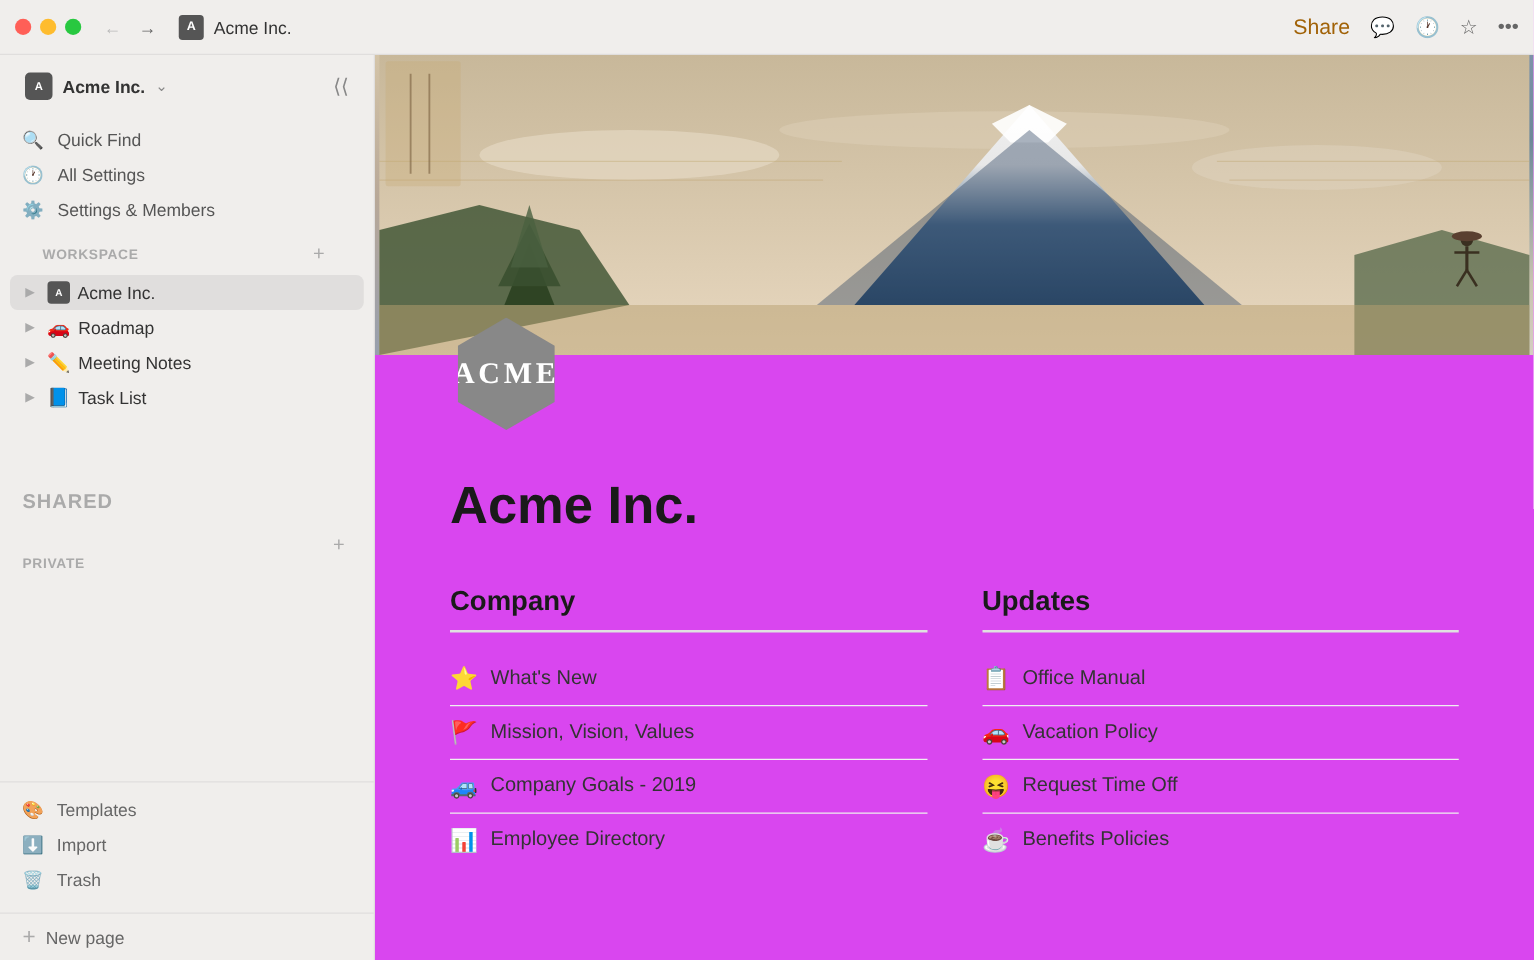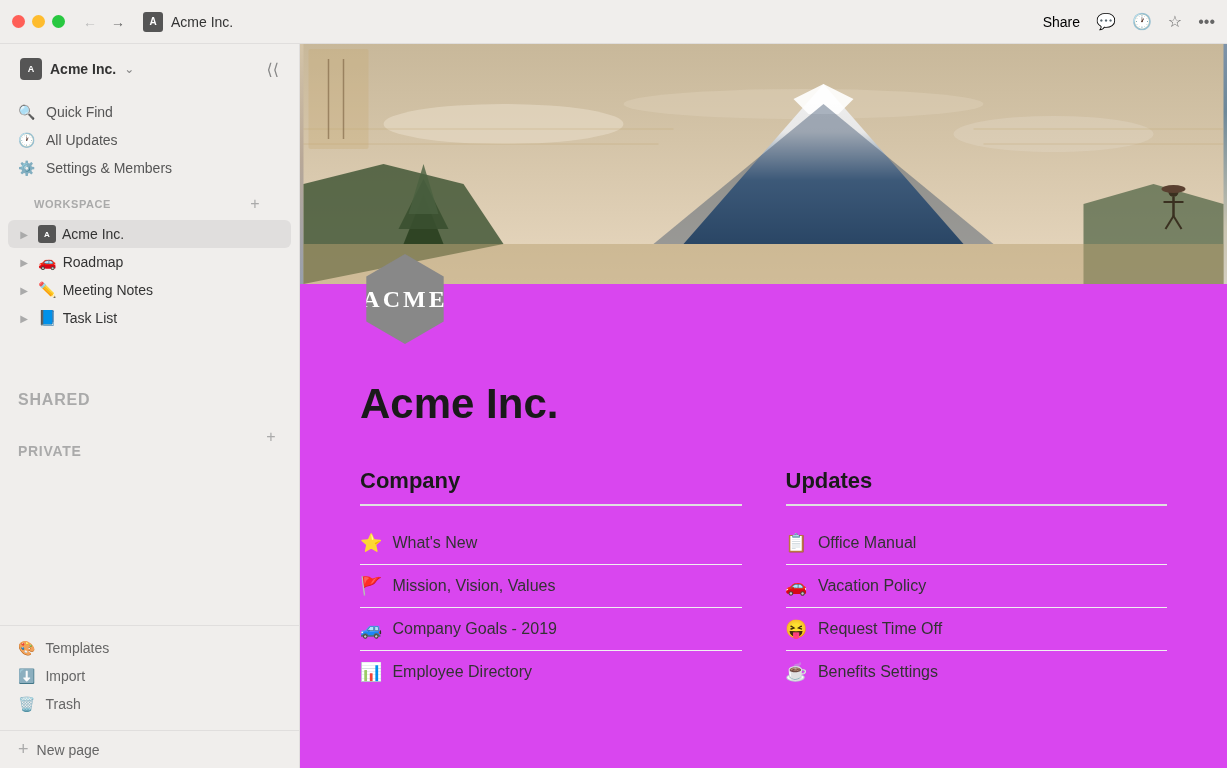--- a/index.html
+++ b/index.html
@@ -20,21 +20,21 @@
     .tl-red { background: #ff5f57; }
     .tl-yellow { background: #febc2e; }
     .tl-green { background: #28c840; }
     .titlebar-arrows { display: flex; gap: 10px; margin-right: 16px; }
     .titlebar-arrow { background: none; border: none; cursor: pointer; color: #666; font-size: 14px; padding: 2px; }
     .titlebar-arrow.disabled { color: #bbb; cursor: default; }
     .titlebar-nav { display: flex; align-items: center; gap: 8px; flex: 1; }
     .titlebar-icon { width: 20px; height: 20px; background: #555; border-radius: 3px; display: flex; align-items: center; justify-content: center; color: white; font-size: 10px; font-weight: bold; }
     .titlebar-title { font-size: 14px; color: #333; font-weight: 500; }
     .titlebar-actions { display: flex; align-items: center; gap: 16px; }
-    .titlebar-btn { background: none; border: none; cursor: pointer; color: #000000; font-size: 14px; font-weight: 500; }
+    .titlebar-btn { background: none; border: none; cursor: pointer; color: #a16207; font-size: 17px; font-weight: 500; }
     .titlebar-icon-btn { background: none; border: none; cursor: pointer; color: #666; font-size: 16px; }
 
     
     .main-layout { display: flex; flex: 1; overflow: hidden; }
 
     
     .sidebar {
       width: 300px;
       background: #f0eeec;
       display: flex;
@@ -82,21 +82,21 @@
     .tree-item.active { background: #e0dedd; }
     .tree-item-arrow { width: 16px; color: #aaa; font-size: 10px; text-align: center; flex-shrink: 0; }
     .tree-item-emoji { font-size: 15px; flex-shrink: 0; }
     .tree-item-label { font-size: 14px; color: #333; }
 
     .sidebar-shared-label { padding: 6px 18px 2px; font-size: 16px; font-weight: 600; color: #aaa; letter-spacing: 0.05em; text-transform: uppercase; }
     .sidebar-private-row {
       display: flex; align-items: center; justify-content: space-between;
       padding: 4px 18px;
     }
-    .sidebar-private-label { font-size: 14px; font-weight: 600; color: #aaa; letter-spacing: 0.05em; text-transform: uppercase; margin-top: 28px; }
+    .sidebar-private-label { font-size: 11px; font-weight: 600; color: #aaa; letter-spacing: 0.05em; text-transform: uppercase; margin-top: 28px; }
 
     .sidebar-bottom { padding: 8px; border-top: 1px solid #e0dedd; margin-top: auto; }
     .sidebar-bottom-item {
       display: flex; align-items: center; gap: 10px;
       padding: 6px 10px; border-radius: 6px; cursor: pointer;
       color: #666; font-size: 14px;
     }
     .sidebar-bottom-icon { font-size: 14px; color: #888; }
 
     .new-page-btn {
@@ -197,21 +197,21 @@
       </div>
     </div>
 
     <div class="sidebar-nav">
       <div class="sidebar-nav-item">
         <span class="sidebar-nav-icon">🔍</span>
         <span>Quick Find</span>
       </div>
       <div class="sidebar-nav-item">
         <span class="sidebar-nav-icon">🕐</span>
-        <span>All Updates</span>
+        <span>All Settings</span>
       </div>
       <div class="sidebar-nav-item">
         <span class="sidebar-nav-icon">⚙️</span>
         <span>Settings &amp; Members</span>
       </div>
     </div>
 
     <div class="sidebar-section-header">
       <span class="sidebar-section-label">WORKSPACE</span>
       <button class="sidebar-add-btn">+</button>
@@ -374,19 +374,19 @@
           <a class="content-link">
             <span class="link-emoji">🚗</span>
             <span class="link-text">Vacation Policy</span>
           </a>
           <a class="content-link">
             <span class="link-emoji">😝</span>
             <span class="link-text">Request Time Off</span>
           </a>
           <a class="content-link">
             <span class="link-emoji">☕</span>
-            <span class="link-text">Benefits Settings</span>
+            <span class="link-text">Benefits Policies</span>
           </a>
         </div>
       </div>
     </div>
   </div>
 </div>
 
 </body></html>

